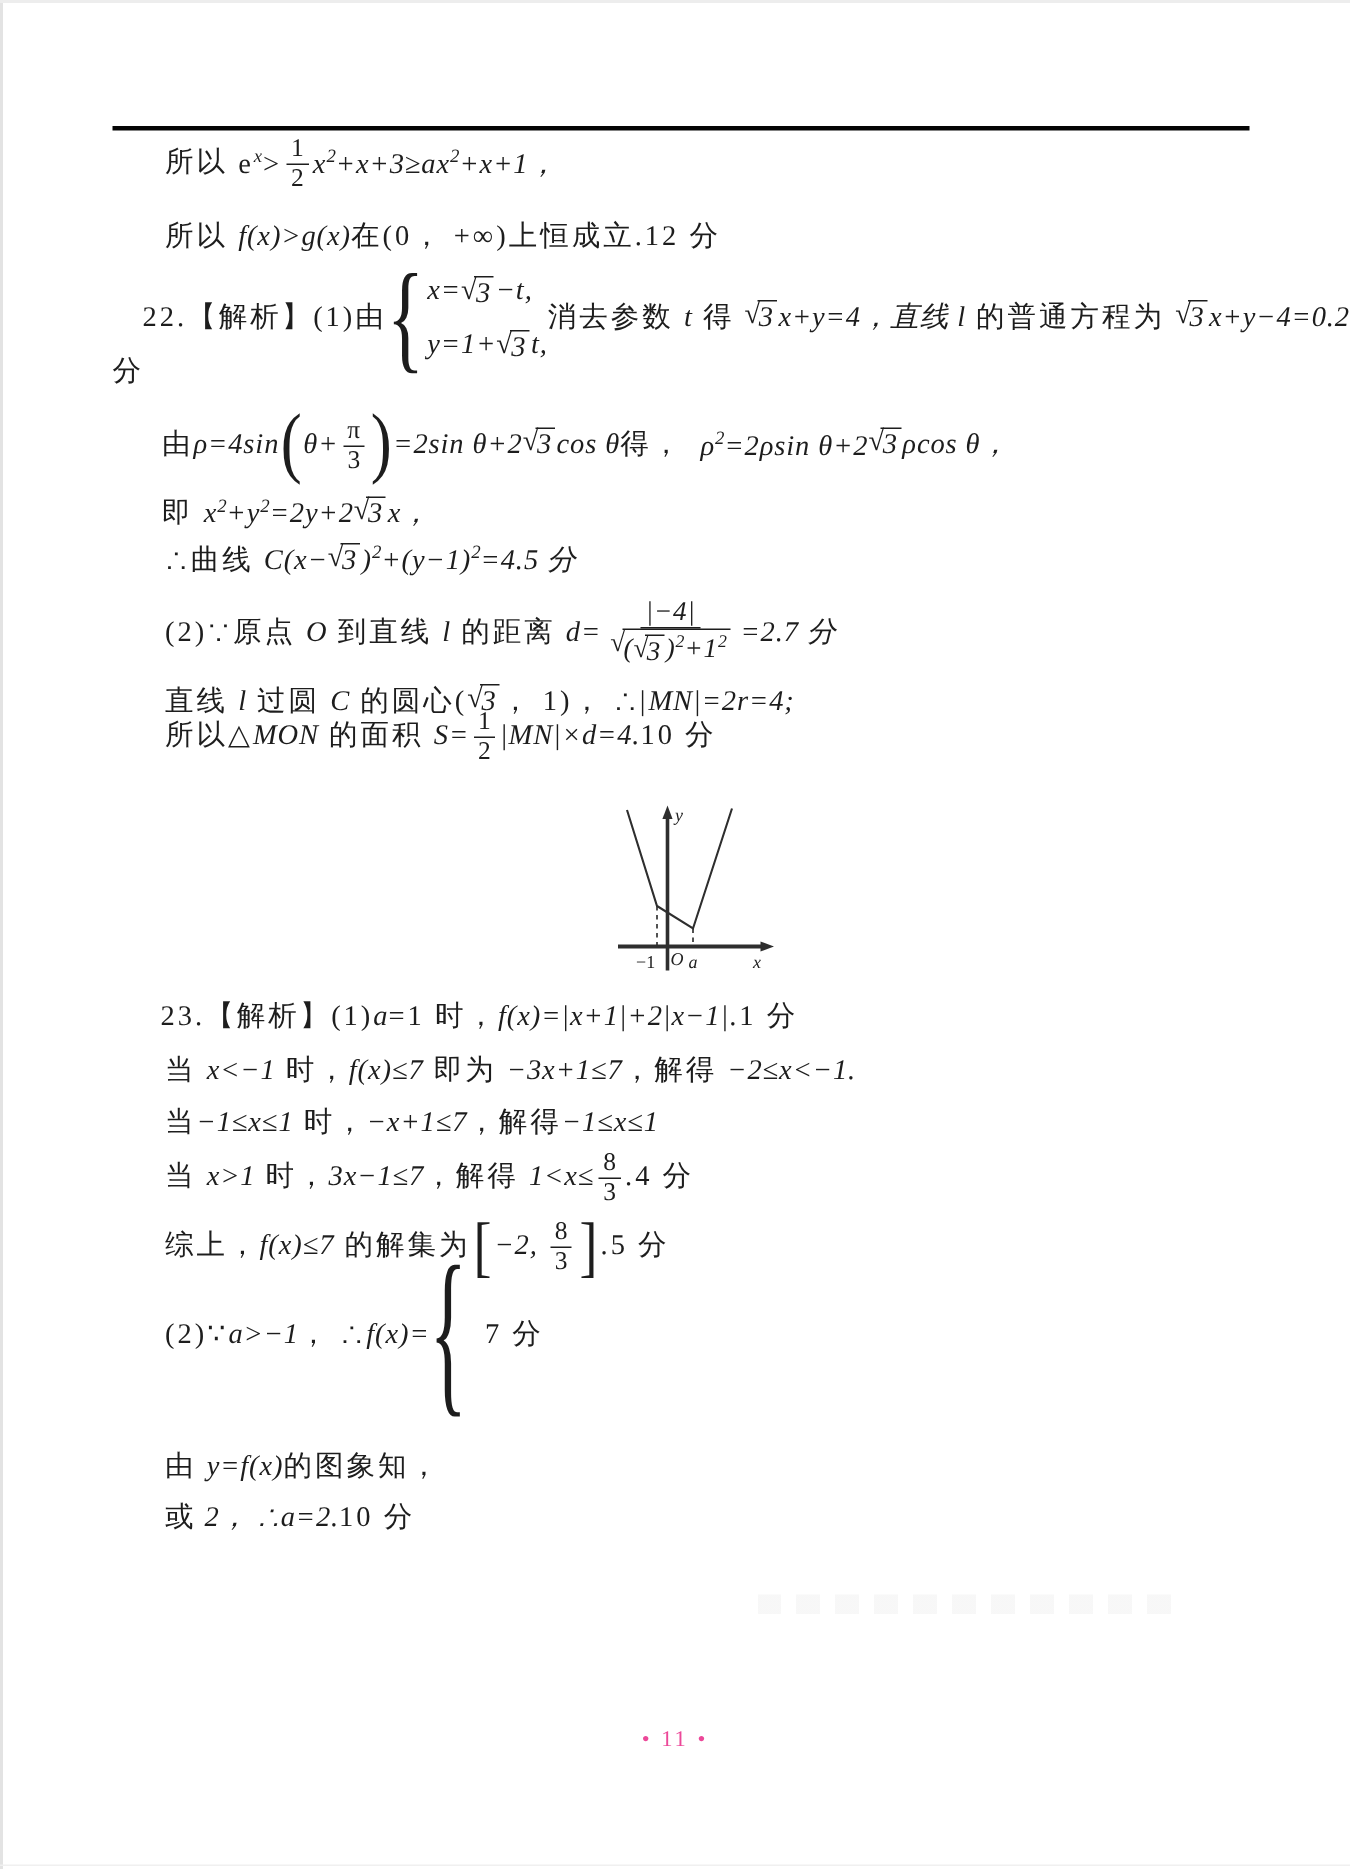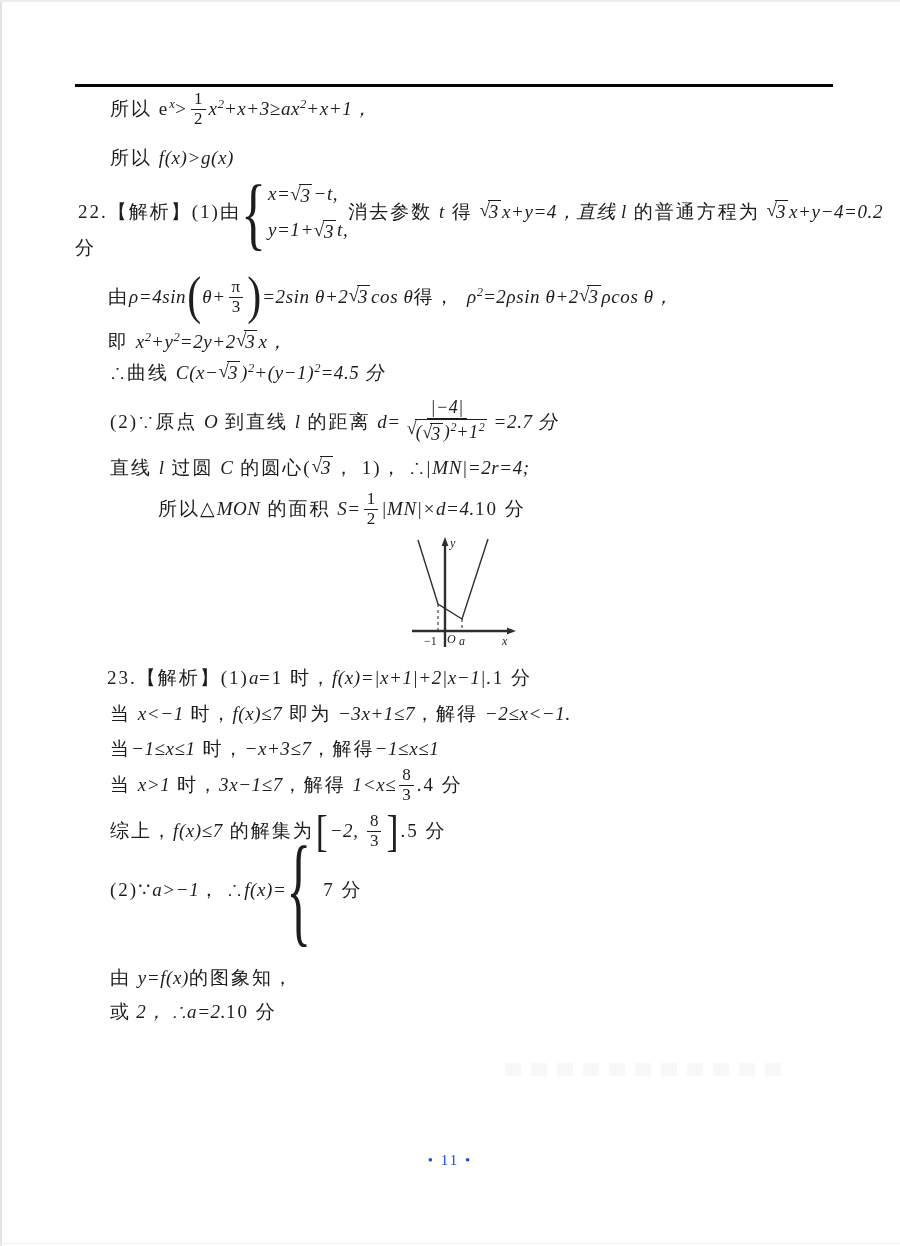--- a/index.html
+++ b/index.html
@@ -25,21 +25,21 @@
   .b2{font-size:52px;transform:scaleY(1.55);margin-right:2px;}
   .b3{font-size:52px;transform:scaleY(2.35);margin-right:4px;}
   .cases{display:inline-flex;flex-direction:column;align-items:flex-start;}
   .cases2 .m{line-height:1.9;}
   .cases3 .m{line-height:1.62;}
   .bp{display:inline-block;font-size:42px;line-height:0.8;transform:scaleY(1.25);margin:0 1px;}
   .bk{display:inline-block;font-size:36px;line-height:0.8;transform:scaleY(1.25);margin:0 2px;}
   .fen-line{position:absolute;letter-spacing:2px;}
   .figure{position:absolute;left:398px;top:532px;width:125px;height:125px;}
   .footer{position:absolute;left:0;top:1152px;width:100%;text-align:center;font-size:15px;
-          letter-spacing:2px;color:#1d4ed8;}
+          letter-spacing:2px;color:#ec4899;}
   .artifact{position:absolute;left:505px;top:1063px;width:285px;height:13px;opacity:0.55;
             background:repeating-linear-gradient(90deg,rgba(120,120,120,0.10) 0 16px,transparent 16px 26px);}
 </style>
 </head>
 <body>
 
 <div class="page">
   <div class="edge-left"></div>
   <div class="edge-top"></div>
   <div class="edge-bottom"></div>
@@ -50,23 +50,24 @@
       <span class="c"><span>e</span><sup class="m">x</sup><span>&gt;</span></span>
       <span class="frac">
         <span class="num">1</span>
         <span class="den">2</span>
       </span>
       <span class="m"><span>x</span><sup>2</sup><span>+x+3≥ax</span><sup>2</sup><span>+x+1，</span></span>
   </div>
   <div class="ln" style="left:110px;top:146px;">
     <span class="c">所以&nbsp;</span>
       <span class="m">f(x)&gt;g(x)</span>
-  </div>
-
-  <div class="ln" style="left:78px;top:176px;">
+      <span class="c">在(0，&nbsp;+∞)上恒成立.12&nbsp;分</span>
+  </div>
+
+  <div class="ln" style="left:95px;top:176px;">
     <span class="c">22.【解析】(1)由</span>
       <span class="brace b2">{</span>
       <span class="cases cases2">
         <span class="m"><span>x=</span><span class="sq">
             <span class="rt">√</span>
             <span class="rad">3</span>
           </span><span>−t,</span></span>
         <span class="m"><span>y=1+</span><span class="sq">
             <span class="rt">√</span>
             <span class="rad">3</span>
@@ -168,21 +169,21 @@
         <span class="rt">√</span>
         <span class="rad m">3</span>
       </span>
       <span class="c">，&nbsp;1)，&nbsp;∴|</span>
       <span class="m">MN</span>
       <span class="m">|=2</span>
       <span class="m">r</span>
       <span class="m">=4;</span>
   </div>
 
-  <div class="ln" style="left:110px;top:490px;margin-left:48px;">
+  <div class="ln" style="left:110px;top:472px;">
     <span class="c">所以△</span>
       <span class="m">MON</span>
       <span class="c">&nbsp;的面积&nbsp;</span>
       <span class="m">S=</span>
       <span class="frac">
         <span class="num">1</span>
         <span class="den">2</span>
       </span>
       <span class="m">|MN|×d=4.</span>
       <span class="c">10&nbsp;分</span>
@@ -225,21 +226,21 @@
       <span class="c">&nbsp;即为&nbsp;</span>
       <span class="m">−3x+1≤7</span>
       <span class="c">，解得&nbsp;</span>
       <span class="m">−2≤x&lt;−1.</span>
   </div>
 
   <div class="ln" style="left:110px;top:737px;">
     <span class="c">当</span>
       <span class="m">−1≤x≤1</span>
       <span class="c">&nbsp;时，</span>
-      <span class="m">−x+3≤7</span>
+      <span class="m">−x+1≤7</span>
       <span class="c">，解得</span>
       <span class="m">−1≤x≤1</span>
   </div>
 
   <div class="ln" style="left:110px;top:766px;">
     <span class="c">当&nbsp;</span>
       <span class="m">x&gt;1</span>
       <span class="c">&nbsp;时，</span>
       <span class="m">3x−1≤7</span>
       <span class="c">，解得&nbsp;</span>

